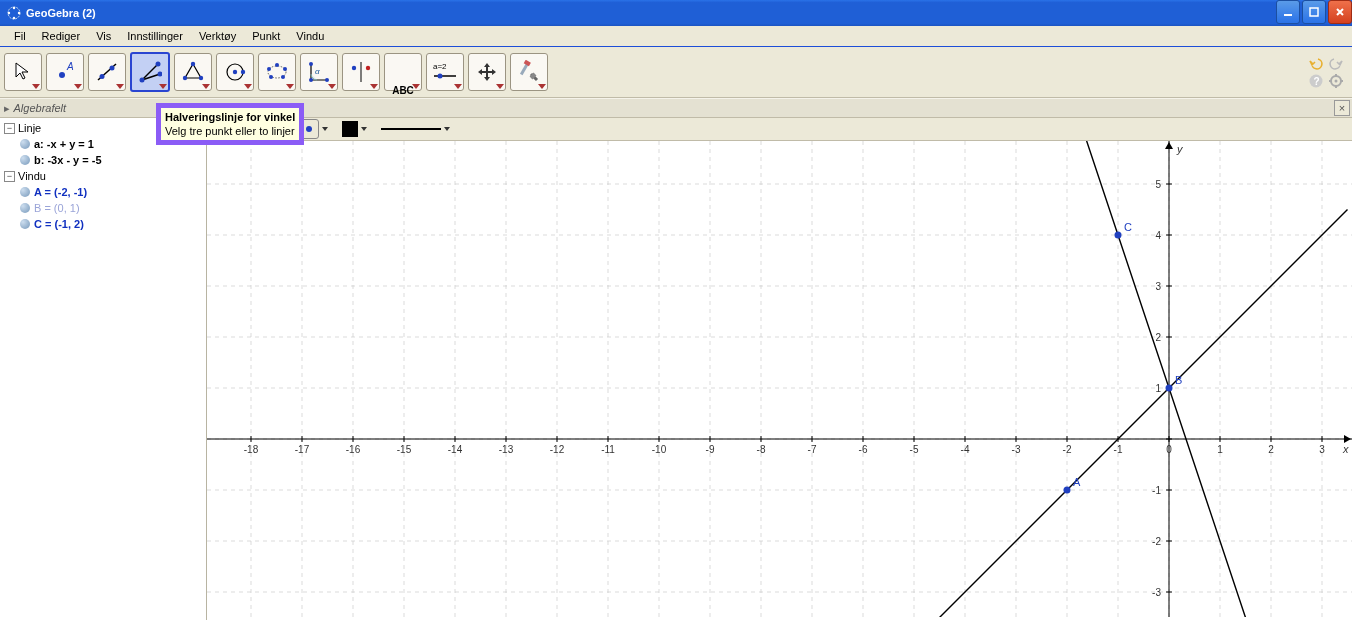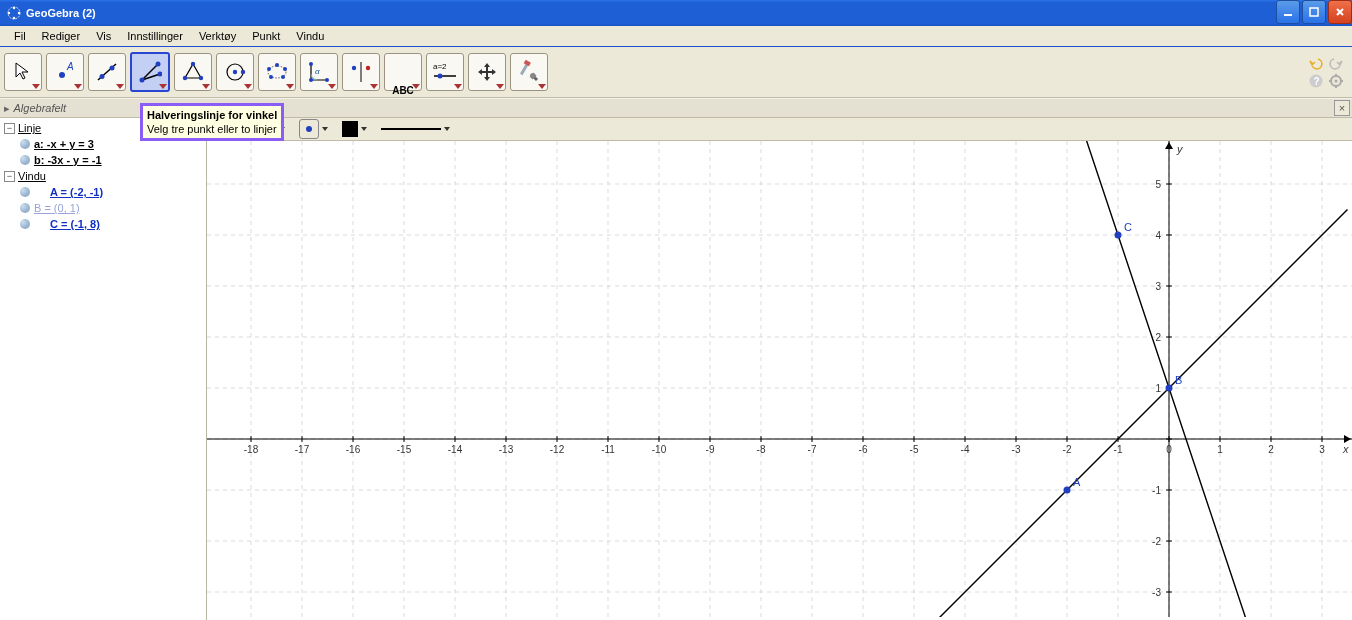--- a/index.html
+++ b/index.html
@@ -30,36 +30,36 @@
   .panel-header .ph-arrow{padding:0 4px;color:#666;}
   .panel-header .ph-label{color:#555;font-style:italic;}
   .panel-header .close-box{position:absolute;right:2px;top:1px;width:14px;height:14px;border:1px solid #999;background:#ece9d8;display:flex;align-items:center;justify-content:center;font-size:11px;line-height:1;color:#555;}
   
   .body{flex:1;display:flex;min-height:0;}
   .sidebar{width:207px;background:white;border-right:1px solid #b8b4a2;overflow:hidden;}
   .tree{padding:2px 4px;line-height:16px;}
   .tree-row{display:flex;align-items:center;white-space:nowrap;}
   .tree-toggle{width:9px;height:9px;border:1px solid #888;display:inline-flex;align-items:center;justify-content:center;font-size:9px;line-height:1;margin-right:3px;color:#444;}
   .tree-bullet{width:10px;height:10px;border-radius:50%;background:radial-gradient(circle at 30% 30%,#cde,#79b);display:inline-block;margin-right:4px;flex-shrink:0;}
-  .tree-label{color:#000;text-decoration:underline;}
+  .tree-label{color:#000;}
   .tree-label.bold{font-weight:bold;}
-  .tree-label.blue{color:#1030c0;margin-left:16px;}
+  .tree-label.blue{color:#1030c0;}
   .tree-label.light{color:#9aa4d8;text-align:right;}
   .indent{margin-left:16px;}
   
   .graphics{flex:1;display:flex;flex-direction:column;background:white;position:relative;}
   .style-bar{height:22px;background:#ece9d8;border-bottom:1px solid #c0bba8;display:flex;align-items:center;padding-left:6px;gap:14px;}
   .sb-item{display:flex;align-items:center;gap:3px;}
   .sb-circle{width:18px;height:18px;border:1px solid #888;border-radius:3px;display:flex;align-items:center;justify-content:center;}
   .sb-dd{width:0;height:0;border-left:3px solid transparent;border-right:3px solid transparent;border-top:4px solid #333;}
   .sb-color{width:16px;height:16px;background:black;}
   .sb-line{width:60px;height:2px;background:black;}
   .canvas-wrap{flex:1;position:relative;overflow:hidden;}
   
-  .tooltip{position:absolute;left:140px;top:103px;background:#ffffe1;border:3px solid #8b5cf6;padding:2px 4px;z-index:20;font-size:11px;line-height:14px;}
+  .tooltip{position:absolute;left:156px;top:103px;background:#ffffe1;border:5px solid #8b5cf6;padding:2px 4px;z-index:20;font-size:11px;line-height:14px;}
   .tooltip .tt-title{font-weight:bold;}
   svg{display:block;}
 </style>
 </head>
 <body>
 
 <div class="window">
 
   <div class="titlebar">
     <span class="logo">
@@ -253,41 +253,41 @@
 
   <div class="body">
     <div class="sidebar">
       <div class="tree">
         <div class="tree-row">
             <span class="tree-toggle">−</span>
             <span class="tree-label">Linje</span>
           </div>
         <div class="tree-row indent">
             <span class="tree-bullet"></span>
-            <span class="tree-label bold">a: -x + y = 3</span>
+            <span class="tree-label bold">a: -x + y = 1</span>
           </div>
         <div class="tree-row indent">
             <span class="tree-bullet"></span>
-            <span class="tree-label bold">b: -3x - y = -1</span>
+            <span class="tree-label bold">b: -3x - y = -5</span>
           </div>
         <div class="tree-row">
             <span class="tree-toggle">−</span>
             <span class="tree-label">Vindu</span>
           </div>
         <div class="tree-row indent">
             <span class="tree-bullet"></span>
             <span class="tree-label bold blue">A = (-2, -1)</span>
           </div>
         <div class="tree-row indent">
             <span class="tree-bullet"></span>
             <span class="tree-label light">B = (0, 1)</span>
           </div>
         <div class="tree-row indent">
             <span class="tree-bullet"></span>
-            <span class="tree-label bold blue">C = (-1, 8)</span>
+            <span class="tree-label bold blue">C = (-1, 2)</span>
           </div>
       </div>
     </div>
 
     <div class="graphics">
       <div class="style-bar">
         <div class="sb-item">
             <span class="sb-circle">
               <svg width="14" height="14">
                 <line x1="2" y1="12" x2="12" y2="12" stroke="#333"></line>

